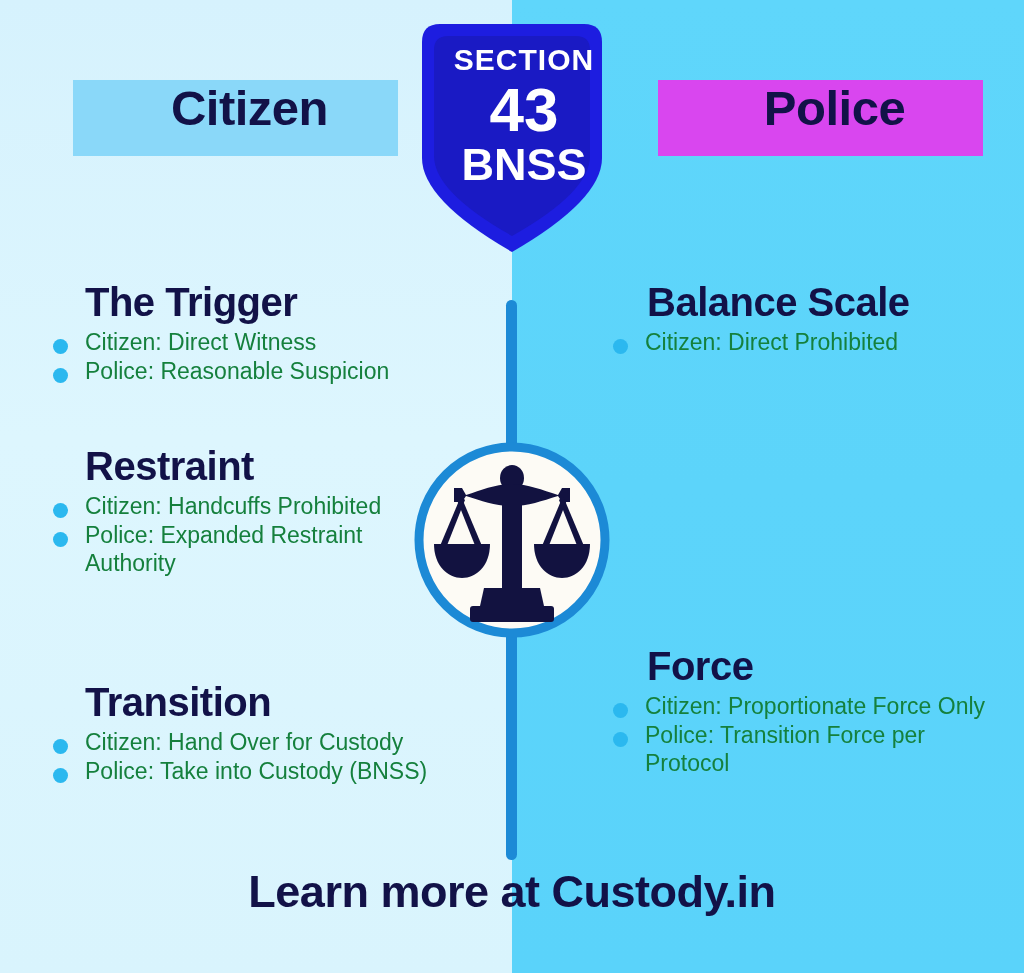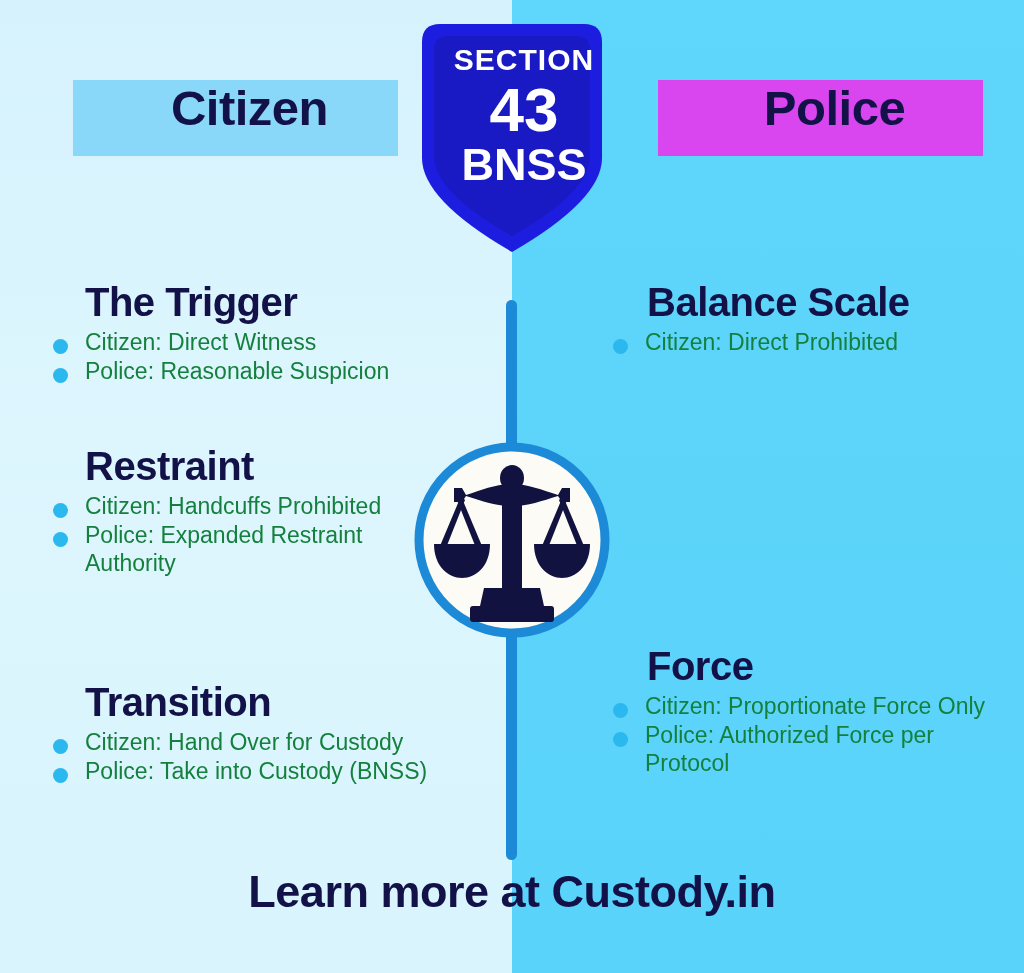--- a/index.html
+++ b/index.html
@@ -248,21 +248,21 @@
 
   <div class="section sec-right sec-force">
     <div class="sec-title">Force</div>
     <ul class="bullets">
       <li>
         <span class="dot"></span>
         <span>Citizen: Proportionate Force Only</span>
       </li>
       <li>
         <span class="dot"></span>
-        <span>Police: Authorized Force per Protocol</span>
+        <span>Police: Transition Force per Protocol</span>
       </li>
     </ul>
   </div>
 
   <div class="scale-emblem">
     <svg width="200" height="200" viewBox="0 0 200 200">
       <circle cx="100" cy="100" r="93" fill="#fdfbf5" stroke="#1c8ad6" stroke-width="9"></circle>
       <g fill="#121240">
 
         <ellipse cx="100" cy="38" rx="12" ry="13"></ellipse>

